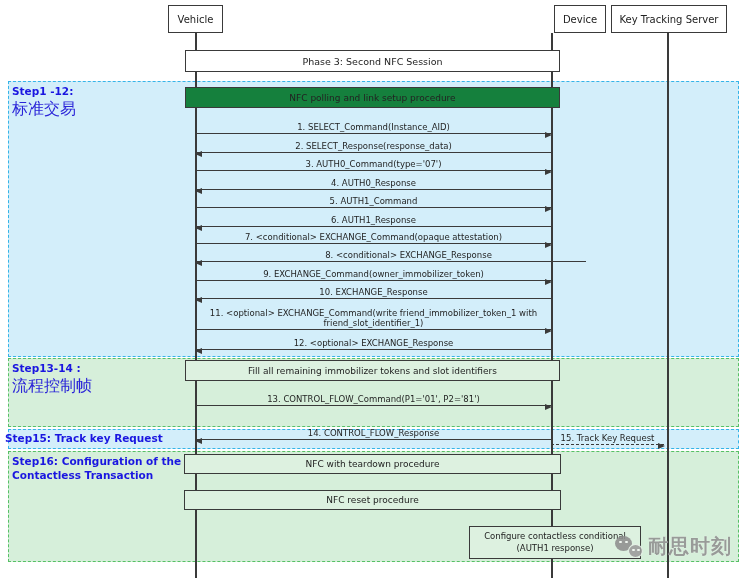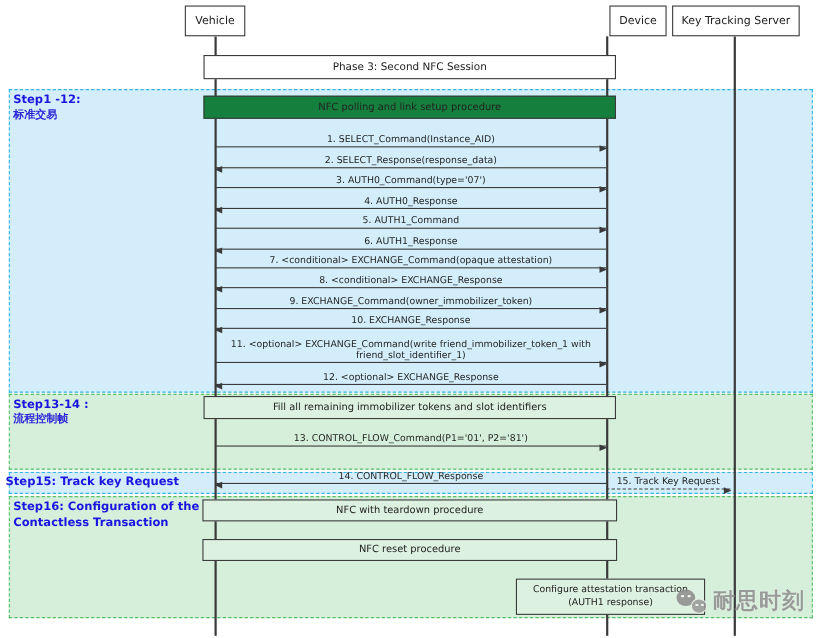--- a/index.html
+++ b/index.html
@@ -6,21 +6,21 @@
   .canvas{
     position:relative;width:748px;height:580px;background:#ffffff;overflow:hidden;
     font-family:"DejaVu Sans","Liberation Sans",sans-serif;color:#222;
   }
   
   .region{position:absolute;box-sizing:border-box;border:1px dashed;}
   .region.cyan{background:#d3eefa;border-color:#35b4e8;}
   .region.green{background:#d6efda;border-color:#57c066;}
   .region-label{position:absolute;z-index:4;line-height:1.35;}
   .region-label .t1{font-size:10.5px;font-weight:bold;color:#1a16e0;display:block;}
-  .region-label .t2{font-size:10px;font-weight:bold;color:#2a24d8;display:block;}
+  .region-label .t2{font-size:16px;font-weight:normal;color:#2a24d8;display:block;text-align:center;}
   
   .lifeline{position:absolute;width:1.5px;background:#3a3a3a;z-index:1;}
   
   .node{
     position:absolute;box-sizing:border-box;border:1.5px solid #3a3a3a;background:#ffffff;
     display:flex;align-items:center;justify-content:center;font-size:10px;z-index:3;text-align:center;
   }
   .node.wide{font-size:9.5px;}
   .node.cyanfill{background:#15803d;font-size:9px;}
   .node.greenfill{background:#ddf1e0;font-size:9px;}
@@ -86,21 +86,21 @@
   <div class="node" style="left:554px;top:5px;width:52px;height:28px;">Device</div>
   <div class="node" style="left:611px;top:5px;width:116px;height:28px;">Key Tracking Server</div>
 
   <div class="node wide" style="left:185px;top:50px;width:375px;height:22px;">Phase 3: Second NFC Session</div>
 
   <div class="node cyanfill" style="left:185px;top:87px;width:375px;height:21px;">NFC polling and link setup procedure</div>
   <div class="node greenfill" style="left:185px;top:360px;width:375px;height:21px;">Fill all remaining immobilizer tokens and slot identifiers</div>
   <div class="node greenfill" style="left:184px;top:454px;width:377px;height:20px;">NFC with teardown procedure</div>
   <div class="node greenfill" style="left:184px;top:490px;width:377px;height:20px;">NFC reset procedure</div>
   <div class="node greenfill twoline" style="left:469px;top:526px;width:172px;height:33px;">
-    <span>Configure attestation transaction</span>
+    <span>Configure contactless conditional</span>
     <span>(AUTH1 response)</span>
   </div>
 
   <div class="msg right" style="top:117px;">
     <span class="msg-label">1. SELECT_Command(Instance_AID)</span>
     <span class="arrowhead"></span>
   </div>
   <div class="msg left" style="top:136px;justify-content:center;">
     <span class="msg-label">2. SELECT_Response(response_data)</span>
     <span class="arrowhead"></span>
@@ -118,21 +118,21 @@
     <span class="arrowhead"></span>
   </div>
   <div class="msg left" style="top:210px;">
     <span class="msg-label">6. AUTH1_Response</span>
     <span class="arrowhead"></span>
   </div>
   <div class="msg right" style="top:227px;">
     <span class="msg-label">7. &lt;conditional&gt; EXCHANGE_Command(opaque attestation)</span>
     <span class="arrowhead"></span>
   </div>
-  <div class="msg left" style="top:245px;">
+  <div class="msg left" style="top:245px;padding-left:35px;">
     <span class="msg-label">8. &lt;conditional&gt; EXCHANGE_Response</span>
     <span class="arrowhead"></span>
   </div>
   <div class="msg right" style="top:264px;">
     <span class="msg-label">9. EXCHANGE_Command(owner_immobilizer_token)</span>
     <span class="arrowhead"></span>
   </div>
   <div class="msg left" style="top:282px;">
     <span class="msg-label">10. EXCHANGE_Response</span>
     <span class="arrowhead"></span>

